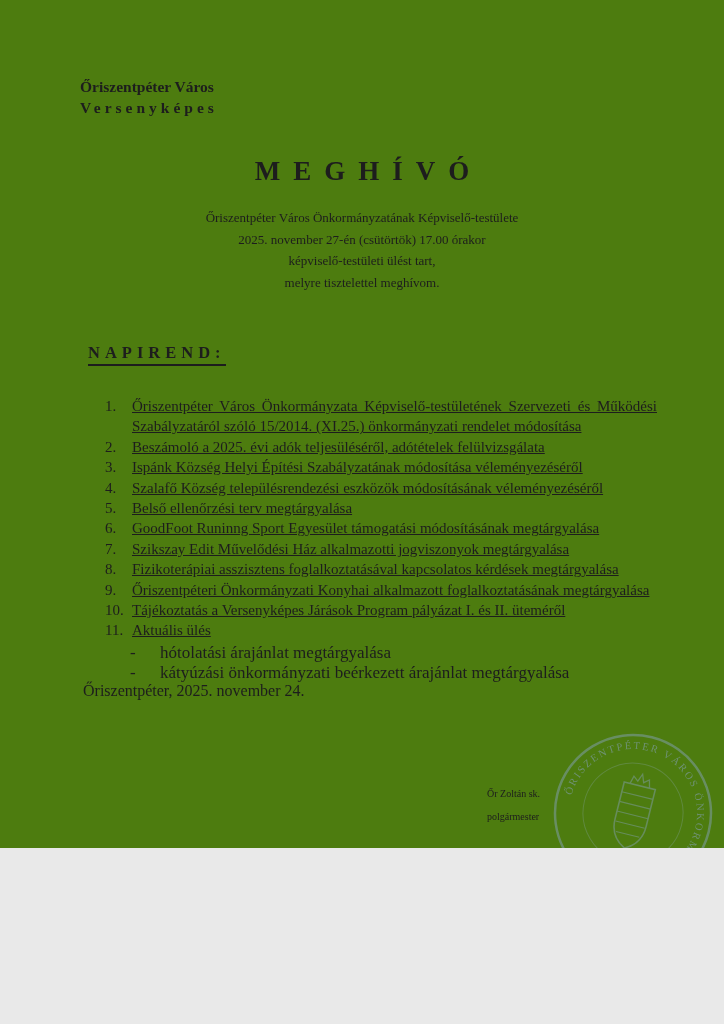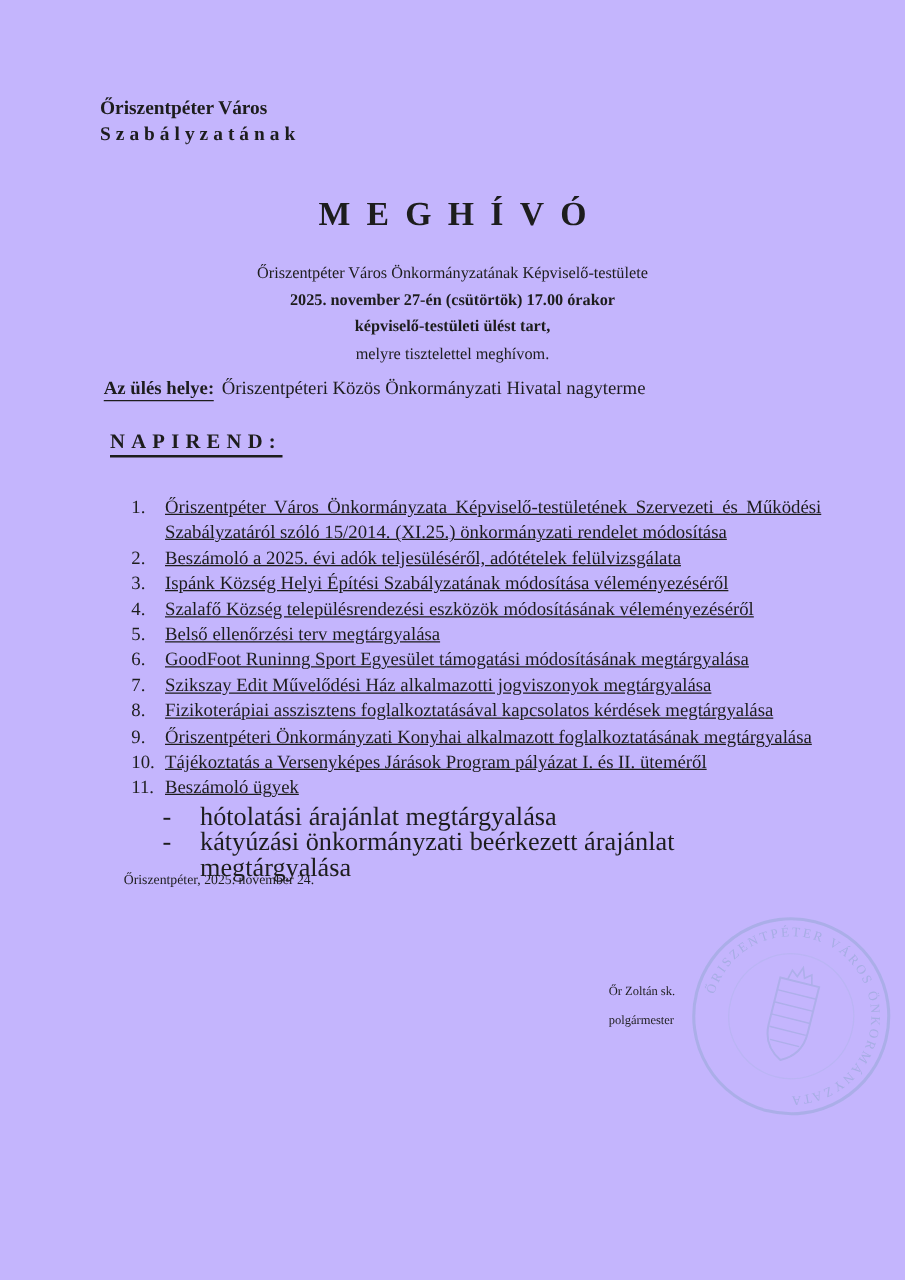--- a/index.html
+++ b/index.html
@@ -1,34 +1,34 @@
 <!DOCTYPE html>
 <html lang="hu"><head>
 <meta charset="utf-8">
 <style>
   html,body{margin:0;padding:0;background:#e9e9e9;}
   .page{
     position:relative;
-    width:724px;height:1024px;
+    width:724px;height:848px;
     margin:0 auto;
-    background:#c4b5fd;
+    background:#4d7c0f;
     font-family:"Liberation Serif","DejaVu Serif",serif;
     color:#1d1d1d;
     overflow:hidden;
     box-shadow:0 0 4px rgba(0,0,0,.25);
   }
   .sender{position:absolute;left:80px;top:76px;font-size:15.5px;font-weight:bold;line-height:21px;}
   .sender .spaced{letter-spacing:4px;}
   .title{
     position:absolute;left:0;top:156px;width:100%;
     text-align:center;font-size:27px;font-weight:bold;
     letter-spacing:13px;text-indent:13px;margin:0;
   }
   .intro{position:absolute;left:0;top:207px;width:100%;text-align:center;font-size:13px;line-height:21.5px;}
-  .bold{font-weight:bold;}
+  .bold{font-weight:normal;}
   .location{position:absolute;left:83px;top:303px;font-size:15px;margin:0;}
   .loc-label{font-weight:bold;border-bottom:1.6px solid #1d1d1d;padding-bottom:1px;margin-right:6px;}
   .agenda-heading{
     position:absolute;left:88px;top:343px;margin:0;
     font-size:16.5px;font-weight:bold;letter-spacing:5px;
     border-bottom:2px solid #1d1d1d;padding-bottom:1px;display:inline-block;
   }
   .agenda{
     position:absolute;left:105px;top:396px;width:552px;
     margin:0;padding:0;list-style:none;counter-reset:item;
@@ -40,70 +40,67 @@
     text-align:justify;
     text-decoration:underline;
   }
   .agenda li::before{
     content:counter(item) ".";
     position:absolute;left:0;top:0;
   }
   .subitems{
     position:absolute;left:130px;top:643px;width:500px;
     margin:0;padding:0;list-style:none;
-    font-size:21px;line-height:20.4px;
+    font-size:17px;line-height:20.4px;
   }
   .subitems li{position:relative;padding-left:30px;}
   .subitems li::before{content:"-";position:absolute;left:0;top:0;}
-  .dateline{position:absolute;left:83px;top:682px;font-size:11px;margin:16px;}
+  .dateline{position:absolute;left:83px;top:682px;font-size:16px;margin:0;}
   .signature{position:absolute;left:487px;top:782px;font-size:10px;line-height:23px;}
   .stamp{
     position:absolute;left:547px;top:727px;width:172px;height:172px;
     transform:rotate(14deg);
     opacity:.8;
     pointer-events:none;
   }
 </style>
 </head>
 <body>
 
 <div class="page">
 
   <header class="sender">
     <div>Őriszentpéter Város</div>
-    <div class="spaced">Szabályzatának</div>
+    <div class="spaced">Versenyképes</div>
   </header>
 
   <h1 class="title">MEGHÍVÓ</h1>
 
   <div class="intro">
     <div>Őriszentpéter Város Önkormányzatának Képviselő-testülete</div>
     <div class="bold">2025. november 27-én (csütörtök) 17.00 órakor</div>
     <div class="bold">képviselő-testületi ülést tart,</div>
     <div>melyre tisztelettel meghívom.</div>
   </div>
 
-  <p class="location">
-    <span class="loc-label">Az ülés helye:</span><span>Őriszentpéteri Közös Önkormányzati Hivatal nagyterme</span>
-  </p>
 
   <h2 class="agenda-heading">NAPIREND:</h2>
 
   <ol class="agenda">
     <li>Őriszentpéter Város Önkormányzata Képviselő-testületének Szervezeti és Működési Szabályzatáról szóló 15/2014. (XI.25.) önkormányzati rendelet módosítása</li>
     <li>Beszámoló a 2025. évi adók teljesüléséről, adótételek felülvizsgálata</li>
     <li>Ispánk Község Helyi Építési Szabályzatának módosítása véleményezéséről</li>
     <li>Szalafő Község településrendezési eszközök módosításának véleményezéséről</li>
     <li>Belső ellenőrzési terv megtárgyalása</li>
     <li>GoodFoot Runinng Sport Egyesület támogatási módosításának megtárgyalása</li>
     <li>Szikszay Edit Művelődési Ház alkalmazotti jogviszonyok megtárgyalása</li>
     <li>Fizikoterápiai asszisztens foglalkoztatásával kapcsolatos kérdések megtárgyalása</li>
     <li>Őriszentpéteri Önkormányzati Konyhai alkalmazott foglalkoztatásának megtárgyalása</li>
     <li>Tájékoztatás a Versenyképes Járások Program pályázat I. és II. üteméről</li>
-    <li>Beszámoló ügyek</li>
+    <li>Aktuális ülés</li>
   </ol>
 
   <ul class="subitems">
     <li>hótolatási árajánlat megtárgyalása</li>
     <li>kátyúzási önkormányzati beérkezett árajánlat megtárgyalása</li>
   </ul>
 
   <p class="dateline">Őriszentpéter, 2025. november 24.</p>
 
   <div class="signature">

